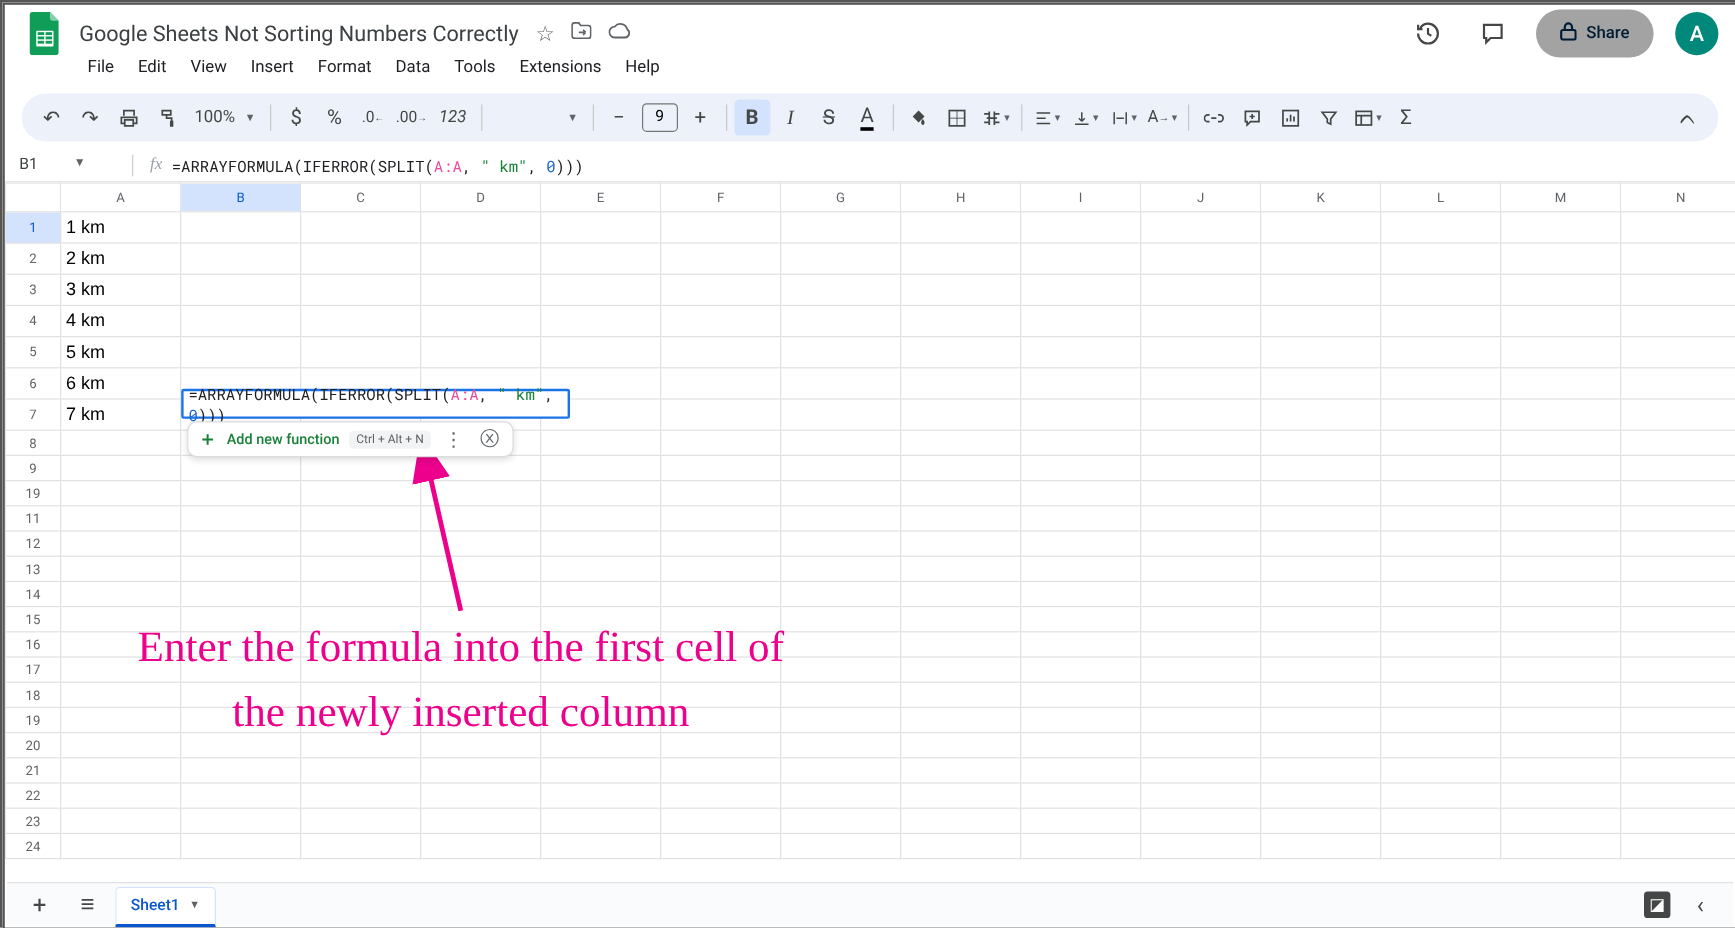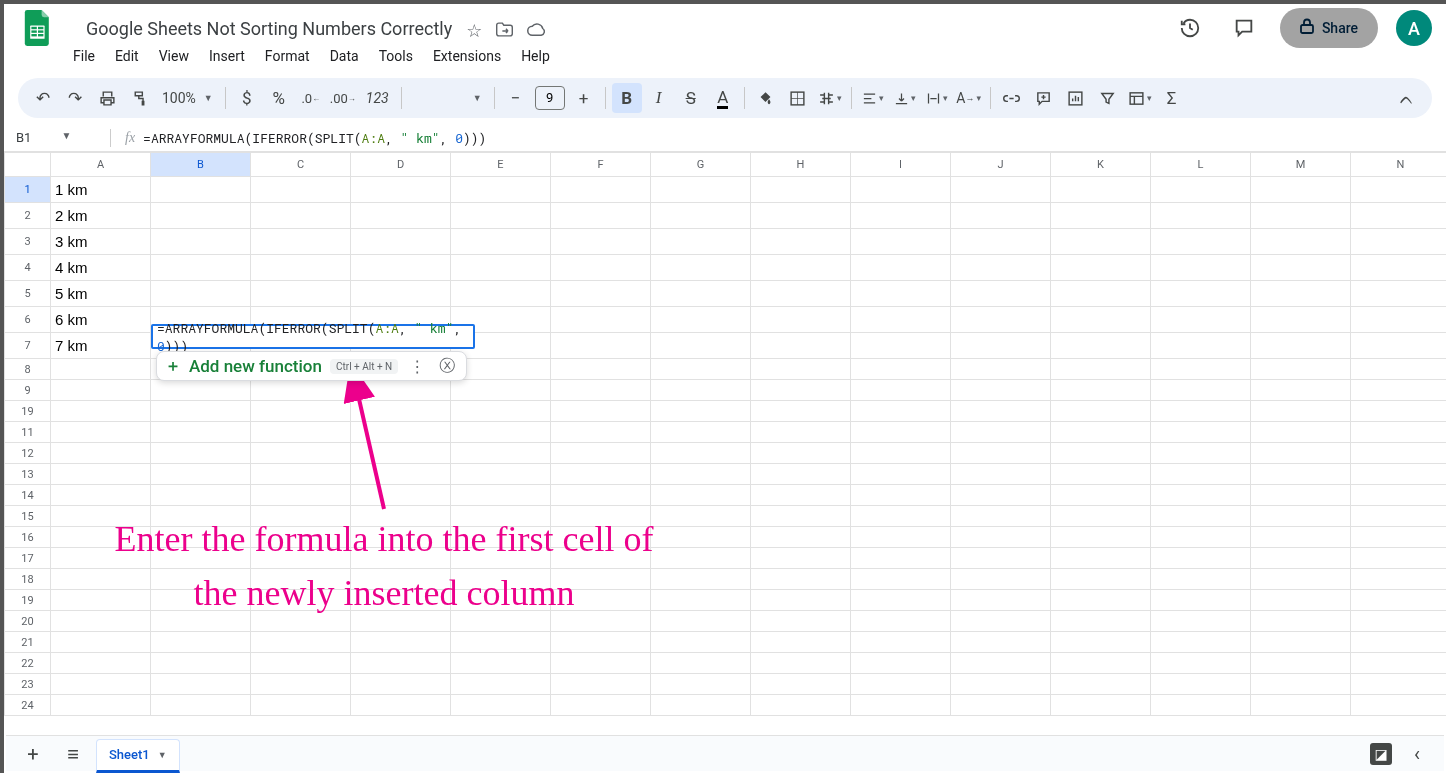--- a/index.html
+++ b/index.html
@@ -4,21 +4,21 @@
 <style>
   * { box-sizing: border-box; margin: 0; padding: 0; }
   html, body { width: 1446px; height: 773px; font-family: "Google Sans", Roboto, Arial, sans-serif; background: #fff; overflow: hidden; border: 2px solid #555; }
   body { position: relative; }
 
   
   .titlebar { display: flex; align-items: center; padding: 8px 14px 0 14px; height: 40px; }
   .logo { width: 40px; height: 40px; display:flex; align-items:center; justify-content:center; margin-right: 4px; }
   .logo svg { width: 28px; height: 36px; }
   .title-area { display: flex; flex-direction: column; }
-  .title-row { display: flex; align-items: flex-end; gap: 10px; margin-left: 20px; }
+  .title-row { display: flex; align-items: center; gap: 10px; }
   .doc-title { font-size: 18px; color: #3c4043; padding: 2px 4px; }
   .title-icons { display:flex; gap: 14px; color:#5f6368; }
   .title-icons span { font-size: 18px; cursor:pointer; }
   .menubar { display:flex; gap: 2px; padding-left: 60px; margin-top: -2px; height: 28px; align-items:center; }
   .menubar span { font-size: 14px; color:#202124; padding: 4px 9px; border-radius:4px; cursor:pointer; }
 
   .titlebar-right { margin-left:auto; display:flex; align-items:center; gap: 18px; }
   .iconbtn { width:36px; height:36px; display:flex; align-items:center; justify-content:center; color:#444746; font-size:20px; cursor:pointer; border-radius:50%; }
   .share-btn { background:#a3a3a3; color:#001d35; height:40px; padding: 0 20px; border-radius: 40px; display:flex; align-items:center; gap:8px; font-size:14px; font-weight:500; cursor:pointer; }
   .avatar { width:36px; height:36px; border-radius:50%; background:#00897b; color:#fff; display:flex; align-items:center; justify-content:center; font-size:18px; font-weight:500; }
@@ -37,21 +37,21 @@
   .textcolor { border-bottom: 3px solid #000; height:22px; }
   .toolbar-right { margin-left:auto; display:flex; align-items:center; }
 
   
   .fbar { display:flex; align-items:center; border-bottom:1px solid #e1e1e1; height:28px; margin-top:6px; }
   .namebox { width: 100px; font-size:13px; color:#3c4043; padding-left:12px; display:flex; align-items:flex-start; gap:30px; }
   .namebox .dd { font-size:10px; color:#5f6368; }
   .fbar-sep { width:1px; height:18px; background:#ccc; margin: 0 6px; }
   .fx { font-style:italic; color:#9aa0a6; font-size:14px; padding: 0 8px; font-family: serif; }
   .formula-text { font-family: "Roboto Mono", Consolas, monospace; font-size:13px; color:#202124; }
-  .formula-text .ref { color:#4d7c0f; }
+  .formula-text .ref { color:#ec4899; }
   .formula-text .str { color:#188038; }
   .formula-text .num { color:#1967d2; }
 
   
   .grid-wrap { position:relative; overflow:hidden; height: 580px; }
   table.sheet { border-collapse: collapse; table-layout:fixed; width: 1442px; }
   .sheet th, .sheet td { border:1px solid #e1e1e1; font-size:13px; color:#3c4043; height:21px; padding:0; }
   .sheet thead th { background:#fff; font-weight:400; color:#5f6368; font-size:11px; height:24px; position:relative; }
   .sheet thead th.corner { width:46px; background:#fff; }
   .sheet thead th.colh { width:100px; }
@@ -60,21 +60,21 @@
   .sheet tbody th.rowh.sel { background:#d3e3fd; color:#0b57d0; }
   .sheet td.data { padding: 0 4px; font-size:15px; font-family: Arial; color:#000; }
 
   
   .cell-editor { position:absolute; top:172px; left:147px; width:324px; height:25px; border:2px solid #1a73e8; background:#fff; border-radius:2px; z-index:5; display:flex; align-items:center; padding: 0 4px; font-family:"Roboto Mono", Consolas, monospace; font-size:13px; }
   .cell-editor::after { content:""; }
 
   
   .helper { position:absolute; top:199px; left:152px; background:#fff; border:1px solid #dadce0; border-radius:8px; box-shadow: 0 2px 6px rgba(0,0,0,.15); height:30px; display:flex; align-items:center; padding: 0 8px; gap:8px; z-index:6; }
   .helper .plus { color:#188038; font-size:16px; font-weight:600; }
-  .helper .txt { color:#188038; font-size:17px; font-weight:500; }
+  .helper .txt { color:#188038; font-size:12px; font-weight:500; }
   .helper .kbd { background:#f1f3f4; border-radius:4px; padding:2px 6px; font-size:10px; color:#5f6368; }
   .helper .more { color:#5f6368; font-size:16px; padding:0 3px;}
 
   
   .anno-arrow { position:absolute; top:217px; left:330px; z-index:4; pointer-events:none; }
   .anno-text { position:absolute; top:360px; left:110px; width:540px; color:#ec008c; font-size:36px; line-height:1.5; font-family: "Comic Sans MS", "Segoe Script", cursive; text-align:center; z-index:4; pointer-events:none; }
 
   
   .tabstrip { position:absolute; bottom:2px; left:2px; right:2px; height:36px; border-top:1px solid #e1e1e1; background:#f9fbfd; display:flex; align-items:center; padding: 0 10px; gap:6px; }
   .tabbtn { width:34px; height:30px; display:flex; align-items:center; justify-content:center; color:#444746; font-size:20px; cursor:pointer; border-radius:4px; }

